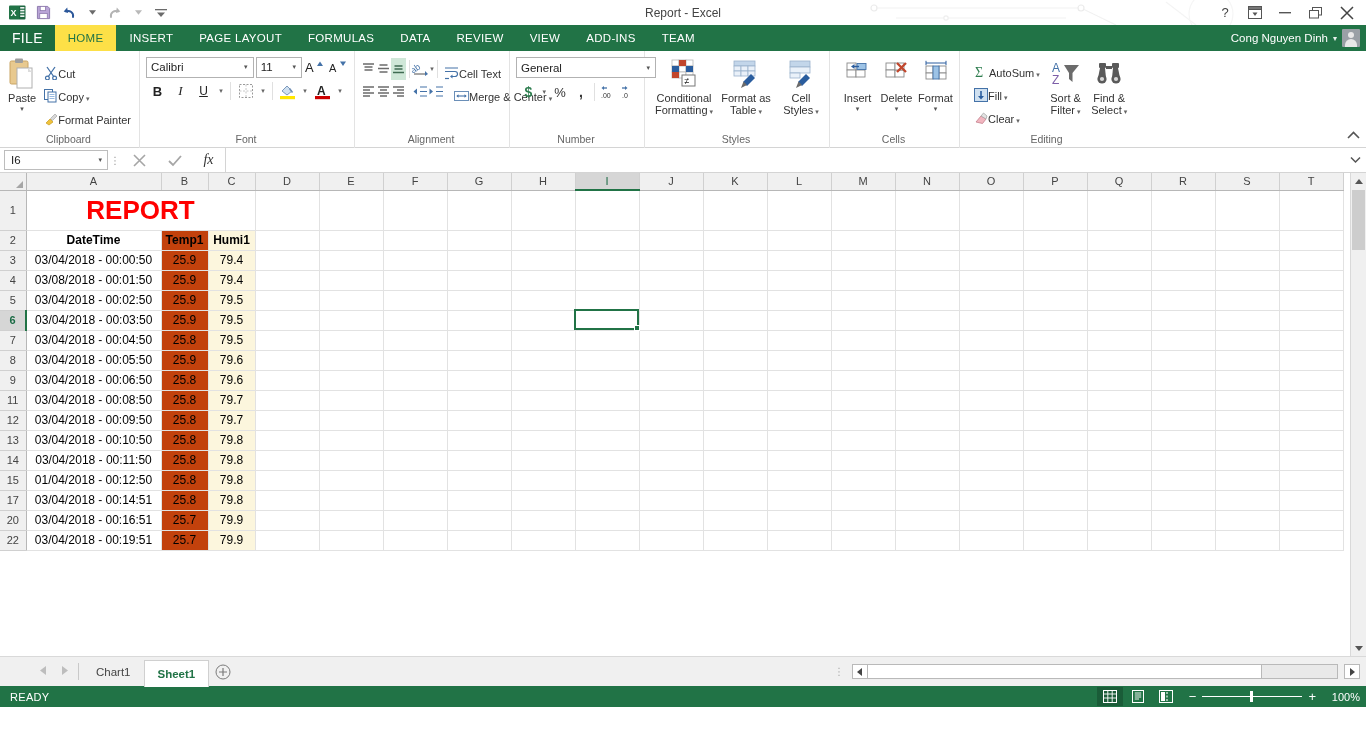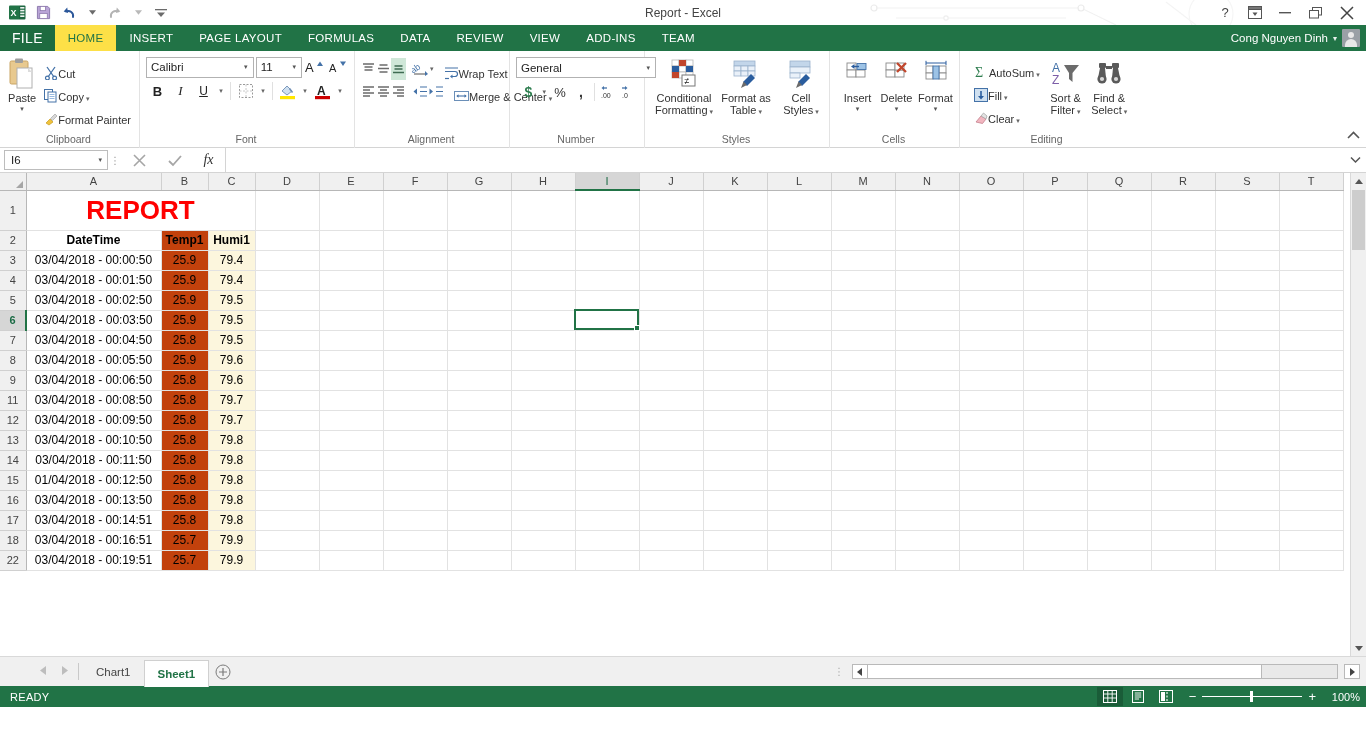--- a/index.html
+++ b/index.html
@@ -556,21 +556,21 @@
           </div>
           <span class="sep-v"></span>
           <div class="smallbtn">
             <span class="ico">
               <svg width="15" height="14" viewBox="0 0 15 14">
                 <path d="M1 2 H14 M1 5.5 H11 a2.5 2.5 0 0 1 0 5 H7" stroke="#4472a8" stroke-width="1.2" fill="none"></path>
                 <path d="M8.5 8.5 L6 10.5 L8.5 12.5 Z" fill="#4472a8"></path>
                 <path d="M1 12.5 H5" stroke="#4472a8" stroke-width="1.2"></path>
               </svg>
             </span>
-            <span>Wrap Text</span>
+            <span>Cell Text</span>
           </div>
         </div>
         <div style="display:flex;align-items:center;padding-left:2px">
           <div class="iconbtn">
             <svg width="15" height="13" viewBox="0 0 15 13">
                 <g stroke="#6b6b6b" stroke-width="1.3">
                   <path d="M2 2h11M2 5h7M2 8h11M2 11h7"></path>
                 </g>
               </svg>
           </div>
@@ -1012,21 +1012,21 @@
             <td class="cell"></td>
             <td class="cell"></td>
             <td class="cell"></td>
             <td class="cell"></td>
             <td class="cell"></td>
             <td class="cell"></td>
             <td class="cell"></td>
           </tr>
           <tr style="height: 20px;">
             <td class="rowhead" style="height: 20px;">4</td>
-            <td class="cell pad dt">03/04/2018 - 00:01:50</td>
+            <td class="cell pad dt">03/08/2018 - 00:01:50</td>
             <td class="cell num bg-temp">25.9</td>
             <td class="cell num bg-humi">79.4</td>
             <td class="cell"></td>
             <td class="cell"></td>
             <td class="cell"></td>
             <td class="cell"></td>
             <td class="cell"></td>
             <td class="cell"></td>
             <td class="cell"></td>
             <td class="cell"></td>
@@ -1264,43 +1264,20 @@
             <td class="cell"></td>
             <td class="cell"></td>
             <td class="cell"></td>
             <td class="cell"></td>
             <td class="cell"></td>
             <td class="cell"></td>
             <td class="cell"></td>
             <td class="cell"></td>
           </tr>
           <tr style="height: 20px;">
-            <td class="rowhead" style="height: 20px;">16</td>
-            <td class="cell pad dt">03/04/2018 - 00:13:50</td>
-            <td class="cell num bg-temp">25.8</td>
-            <td class="cell num bg-humi">79.8</td>
-            <td class="cell"></td>
-            <td class="cell"></td>
-            <td class="cell"></td>
-            <td class="cell"></td>
-            <td class="cell"></td>
-            <td class="cell"></td>
-            <td class="cell"></td>
-            <td class="cell"></td>
-            <td class="cell"></td>
-            <td class="cell"></td>
-            <td class="cell"></td>
-            <td class="cell"></td>
-            <td class="cell"></td>
-            <td class="cell"></td>
-            <td class="cell"></td>
-            <td class="cell"></td>
-            <td class="cell"></td>
-          </tr>
-          <tr style="height: 20px;">
             <td class="rowhead" style="height: 20px;">17</td>
             <td class="cell pad dt">03/04/2018 - 00:14:51</td>
             <td class="cell num bg-temp">25.8</td>
             <td class="cell num bg-humi">79.8</td>
             <td class="cell"></td>
             <td class="cell"></td>
             <td class="cell"></td>
             <td class="cell"></td>
             <td class="cell"></td>
             <td class="cell"></td>
@@ -1310,21 +1287,21 @@
             <td class="cell"></td>
             <td class="cell"></td>
             <td class="cell"></td>
             <td class="cell"></td>
             <td class="cell"></td>
             <td class="cell"></td>
             <td class="cell"></td>
             <td class="cell"></td>
           </tr>
           <tr style="height: 20px;">
-            <td class="rowhead" style="height: 20px;">18</td>
+            <td class="rowhead" style="height: 20px;">20</td>
             <td class="cell pad dt">03/04/2018 - 00:16:51</td>
             <td class="cell num bg-temp">25.7</td>
             <td class="cell num bg-humi">79.9</td>
             <td class="cell"></td>
             <td class="cell"></td>
             <td class="cell"></td>
             <td class="cell"></td>
             <td class="cell"></td>
             <td class="cell"></td>
             <td class="cell"></td>

